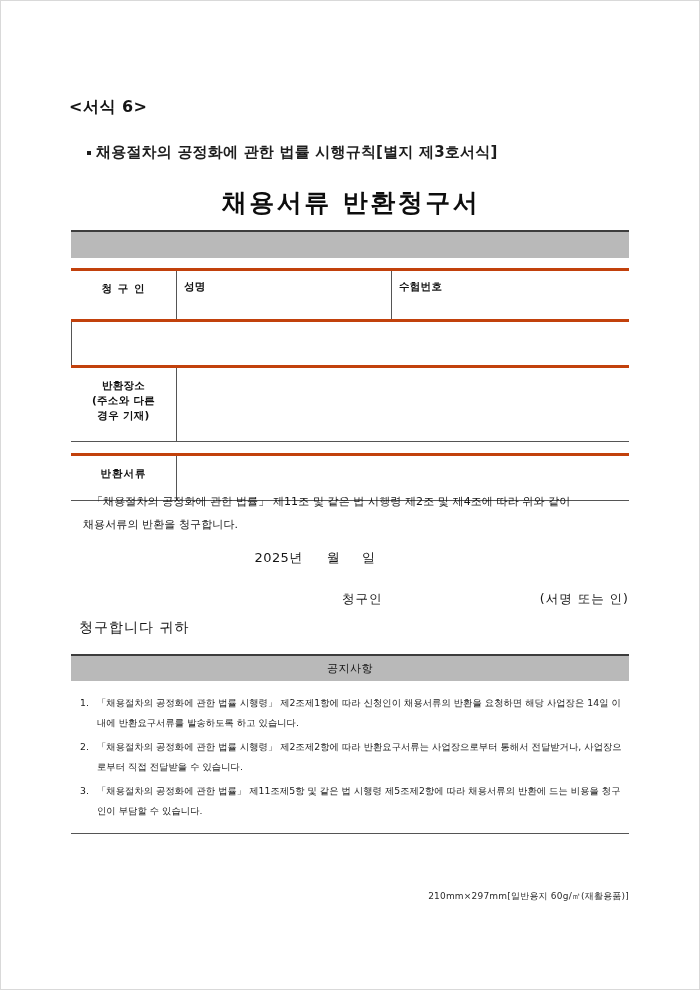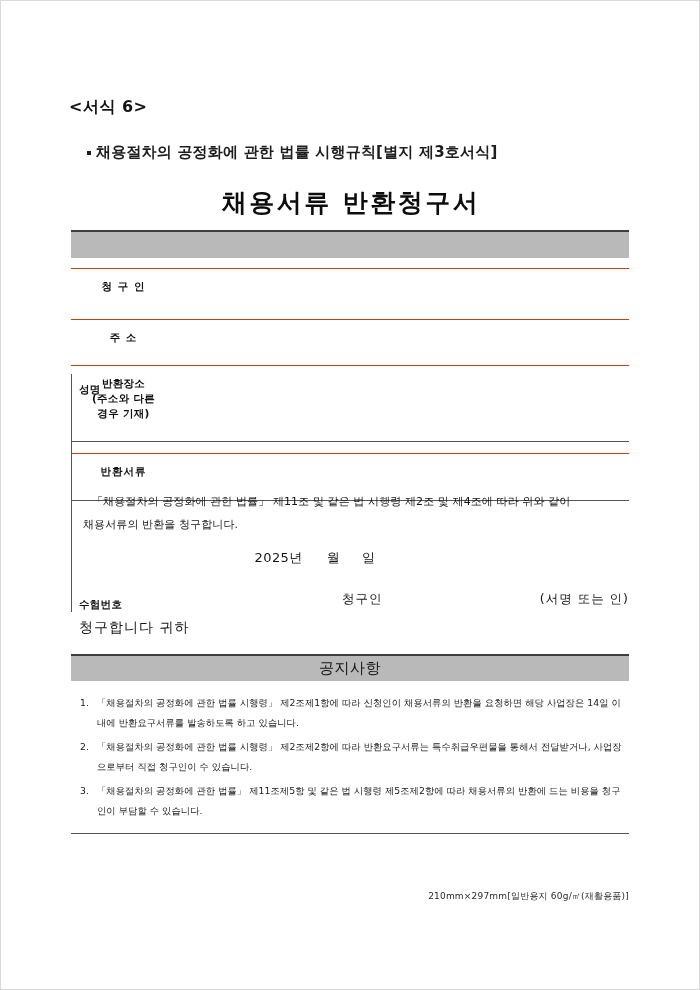--- a/index.html
+++ b/index.html
@@ -79,23 +79,22 @@
   .gray-band {
     height: 26px;
     background: #b9b9b9;
     border-top: 2px solid #3d3d3d;
   }
   .band-gap {
     height: 10px;
   }
   .trow {
     display: flex;
-    border-top: 1px solid #c2410c;
-    box-sizing: border-box;
-    flex-direction: column;
+    border-top: 3px solid #c2410c;
+    box-sizing: border-box;
   }
   .trow.last-of-block {
     border-bottom: 1px solid #555555;
   }
   .cell-label {
     width: 105px;
     flex: 0 0 105px;
     box-sizing: border-box;
     text-align: center;
     font-size: 10.5px;
@@ -189,21 +188,21 @@
     top: 653px;
     width: 558px;
     box-sizing: border-box;
   }
   .notice-head {
     height: 25px;
     line-height: 25px;
     background: #b9b9b9;
     border-top: 2px solid #3d3d3d;
     text-align: center;
-    font-size: 15px;
+    font-size: 11px;
     color: #141414;
     letter-spacing: 0.5px;
   }
   .notice-body {
     padding: 12px 0 10px 0;
     border-bottom: 1px solid #555555;
   }
   .notice-item {
     display: flex;
     font-size: 9.3px;
@@ -251,21 +250,20 @@
     <div class="gray-band"></div>
     <div class="band-gap"></div>
 
     <div class="trow row-name">
       <div class="cell-label">청 구 인</div>
       <div class="cell-value split-left">성명</div>
       <div class="cell-value">수험번호</div>
     </div>
 
     <div class="trow row-addr">
-      <div class="cell-label">주 소</div>
       <div class="cell-value"></div>
     </div>
 
     <div class="trow row-place last-of-block">
       <div class="cell-label tight">
         <div>반환장소</div>
         <div>(주소와 다른</div>
         <div>경우 기재)</div>
       </div>
       <div class="cell-value"></div>
@@ -300,21 +298,21 @@
     <div class="notice-head">공지사항</div>
     <div class="notice-body">
 
       <div class="notice-item">
         <span class="notice-num">1.</span>
         <span class="notice-text">「채용절차의 공정화에 관한 법률 시행령」 제2조제1항에 따라 신청인이 채용서류의 반환을 요청하면 해당 사업장은 14일 이내에 반환요구서류를 발송하도록 하고 있습니다.</span>
       </div>
 
       <div class="notice-item">
         <span class="notice-num">2.</span>
-        <span class="notice-text">「채용절차의 공정화에 관한 법률 시행령」 제2조제2항에 따라 반환요구서류는 특수취급우편물을 통해서 전달받거나, 사업장으로부터 직접 청구인이 수 있습니다.</span>
+        <span class="notice-text">「채용절차의 공정화에 관한 법률 시행령」 제2조제2항에 따라 반환요구서류는 사업장으로부터 통해서 전달받거나, 사업장으로부터 직접 전달받을 수 있습니다.</span>
       </div>
 
       <div class="notice-item">
         <span class="notice-num">3.</span>
         <span class="notice-text">「채용절차의 공정화에 관한 법률」 제11조제5항 및 같은 법 시행령 제5조제2항에 따라 채용서류의 반환에 드는 비용을 청구인이 부담할 수 있습니다.</span>
       </div>
 
     </div>
   </div>
 

